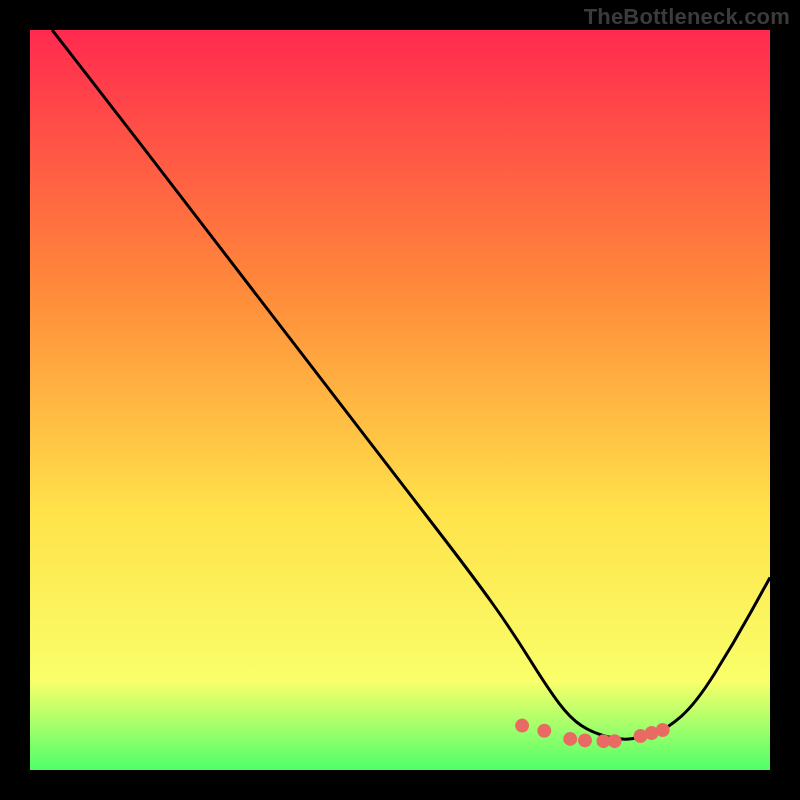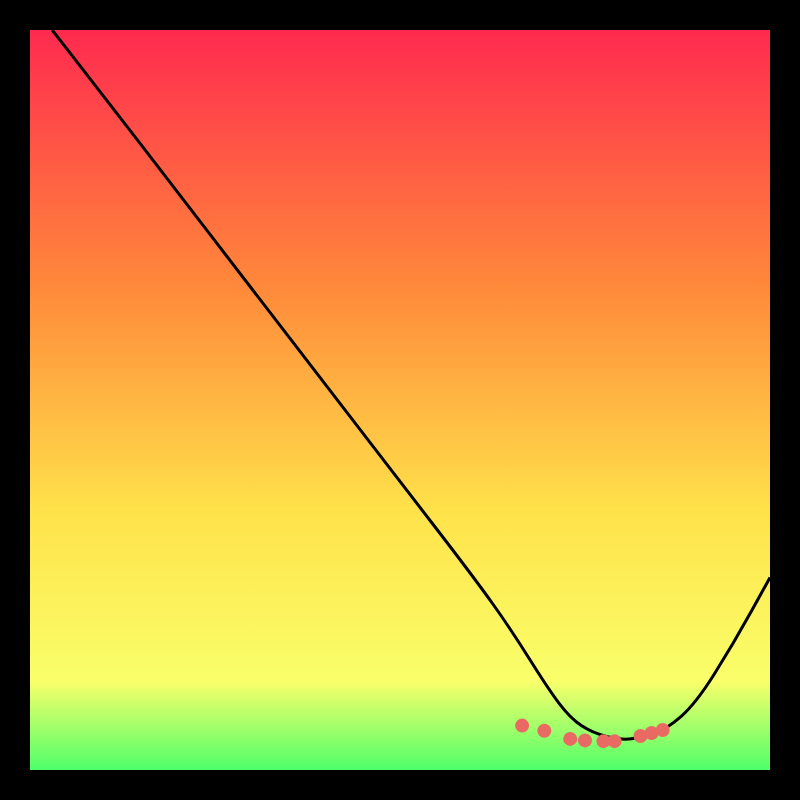--- a/index.html
+++ b/index.html
@@ -41,20 +41,21 @@
   .curve-svg {
     position: absolute;
     inset: 0;
     z-index: 3;
   }
 </style>
 </head>
 <body>
 
 <div class="outer">
+  <div class="watermark">TheBottleneck.com</div>
 
   <div class="plot">
     <svg class="gradient" viewBox="0 0 740 740" preserveAspectRatio="none">
       <defs>
         <linearGradient id="bgGrad" x1="0" y1="0" x2="0" y2="1">
           <stop id="g0" offset="0%" stop-color="#ff2a4f"></stop>
           <stop id="g1" offset="35%" stop-color="#ff8a3a"></stop>
           <stop id="g2" offset="65%" stop-color="#ffe24a"></stop>
           <stop id="g3" offset="88%" stop-color="#f9ff6a"></stop>
           <stop id="g4" offset="100%" stop-color="#4fff6a"></stop>

